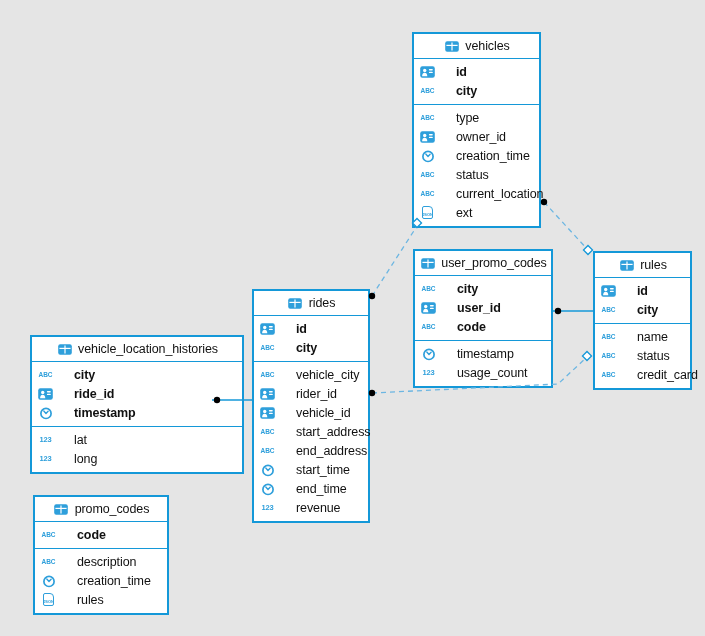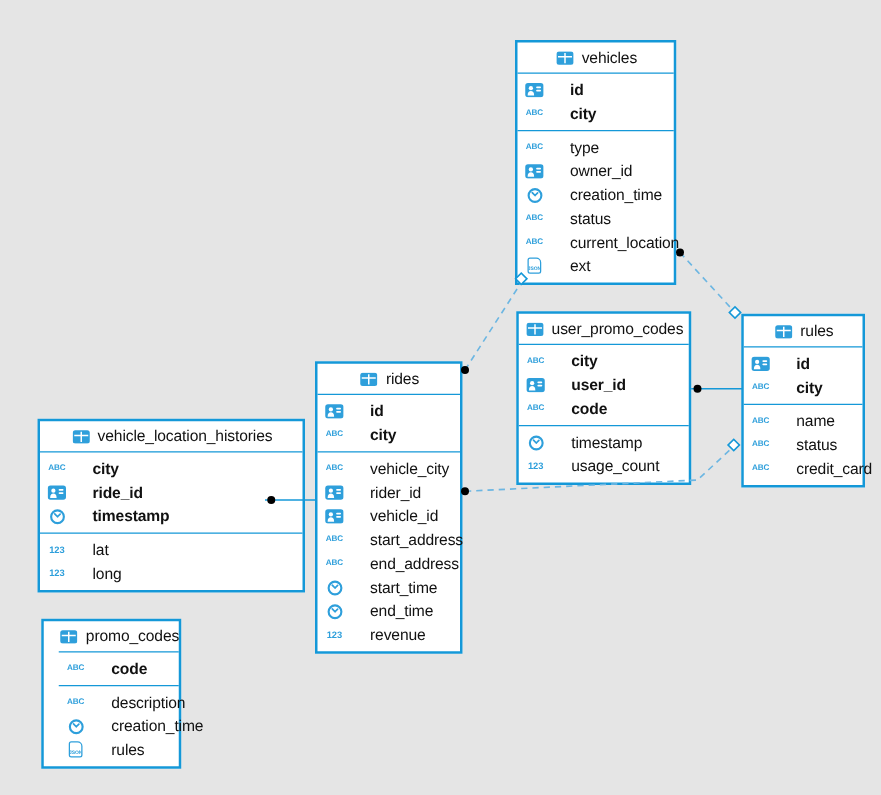--- a/index.html
+++ b/index.html
@@ -314,21 +314,21 @@
         <span class="ic num">123</span>
         <span>lat</span>
       </div>
       <div class="row">
         <span class="ic num">123</span>
         <span>long</span>
       </div>
     </div>
   </div>
 
-  <div class="table" style="left:33px;top:495px;width:112px;padding-left:12px;">
+  <div class="table" style="left:33px;top:495px;width:136px;">
     <div class="thead">
       <span class="ic">
           <svg class="glyph" width="14" height="11">
             <use href="#i-table"></use>
           </svg>
         </span>
       <span>promo_codes</span>
     </div>
     <div class="sec keys">
       <div class="row">

